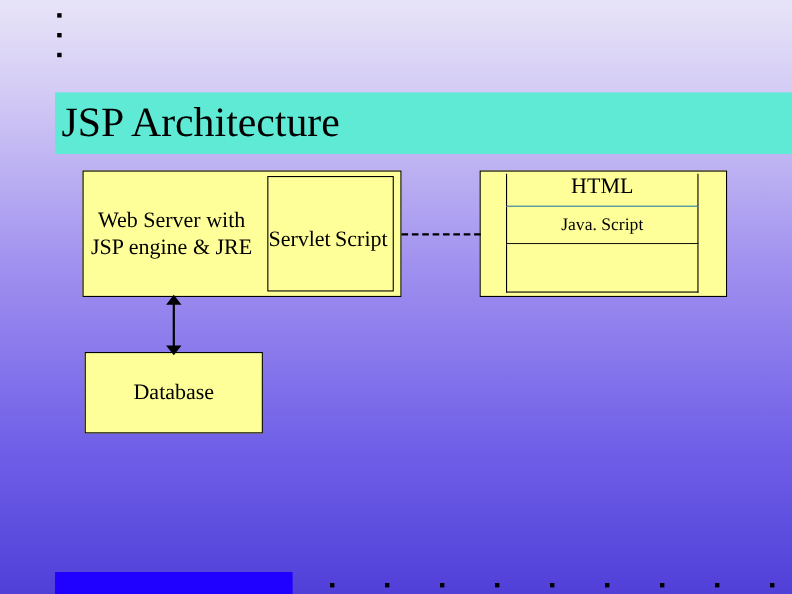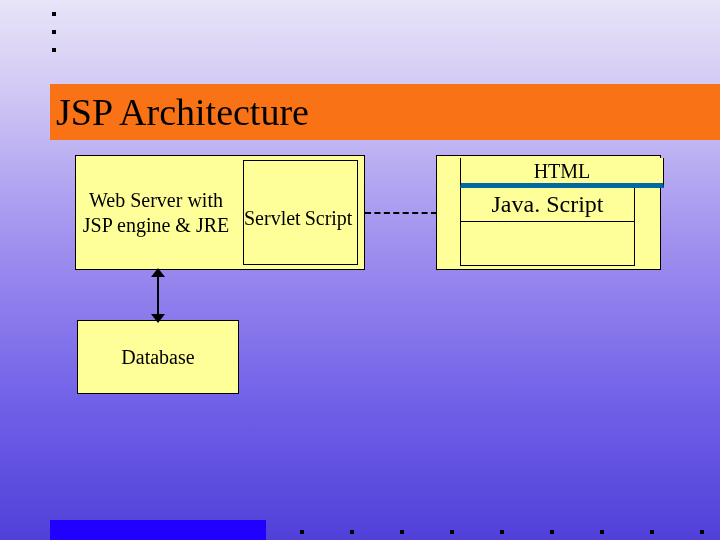--- a/index.html
+++ b/index.html
@@ -22,21 +22,21 @@
     height: 4px;
     background: #000;
     margin-bottom: 14px;
   }
   .title-bar {
     position: absolute;
     top: 84px;
     left: 50px;
     right: 0;
     height: 56px;
-    background: #f97316;
+    background: #5eead4;
     display: flex;
     align-items: center;
   }
   .title-text {
     font-size: 38px;
     color: #000;
     padding-left: 6px;
     font-weight: normal;
   }
   .box {
@@ -75,42 +75,42 @@
   }
   .client-box {
     left: 436px;
     top: 155px;
     width: 225px;
     height: 115px;
   }
   .html-box {
     left: 460px;
     top: 158px;
-    width: 204px;
+    width: 175px;
     height: 30px;
     display: flex;
-    align-items: flex-end;
+    align-items: flex-start;
     justify-content: center;
     font-size: 20px;
-    border-bottom: 5px solid #0369a1;
+    border-bottom: 1px solid #0369a1;
     border-top: none;
   }
   .html-box .inner {
     width: 100%;
     text-align: center;
   }
   .js-box {
     left: 460px;
     top: 188px;
     width: 175px;
     height: 34px;
     display: flex;
     align-items: center;
     justify-content: center;
-    font-size: 24px;
+    font-size: 16px;
     border-top: none;
   }
   .empty-below {
     left: 460px;
     top: 222px;
     width: 175px;
     height: 44px;
     border-top: none;
   }
   .database-box {

